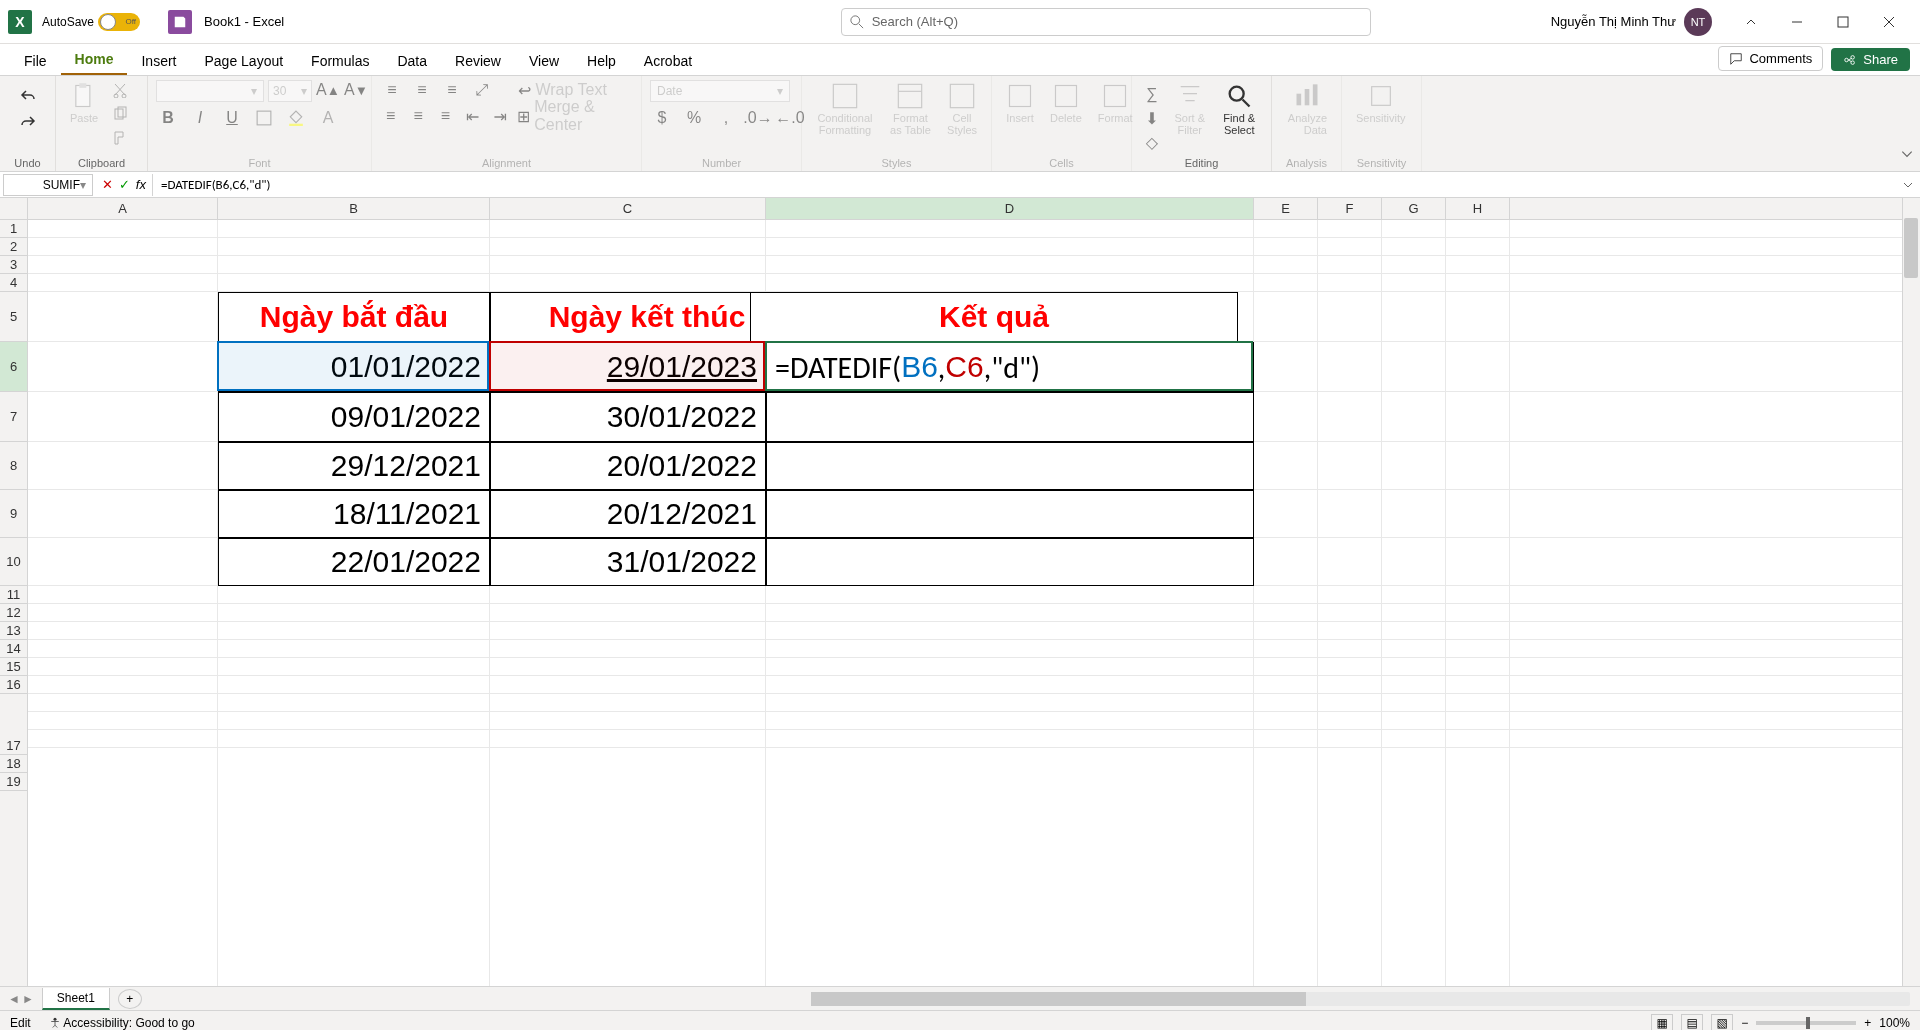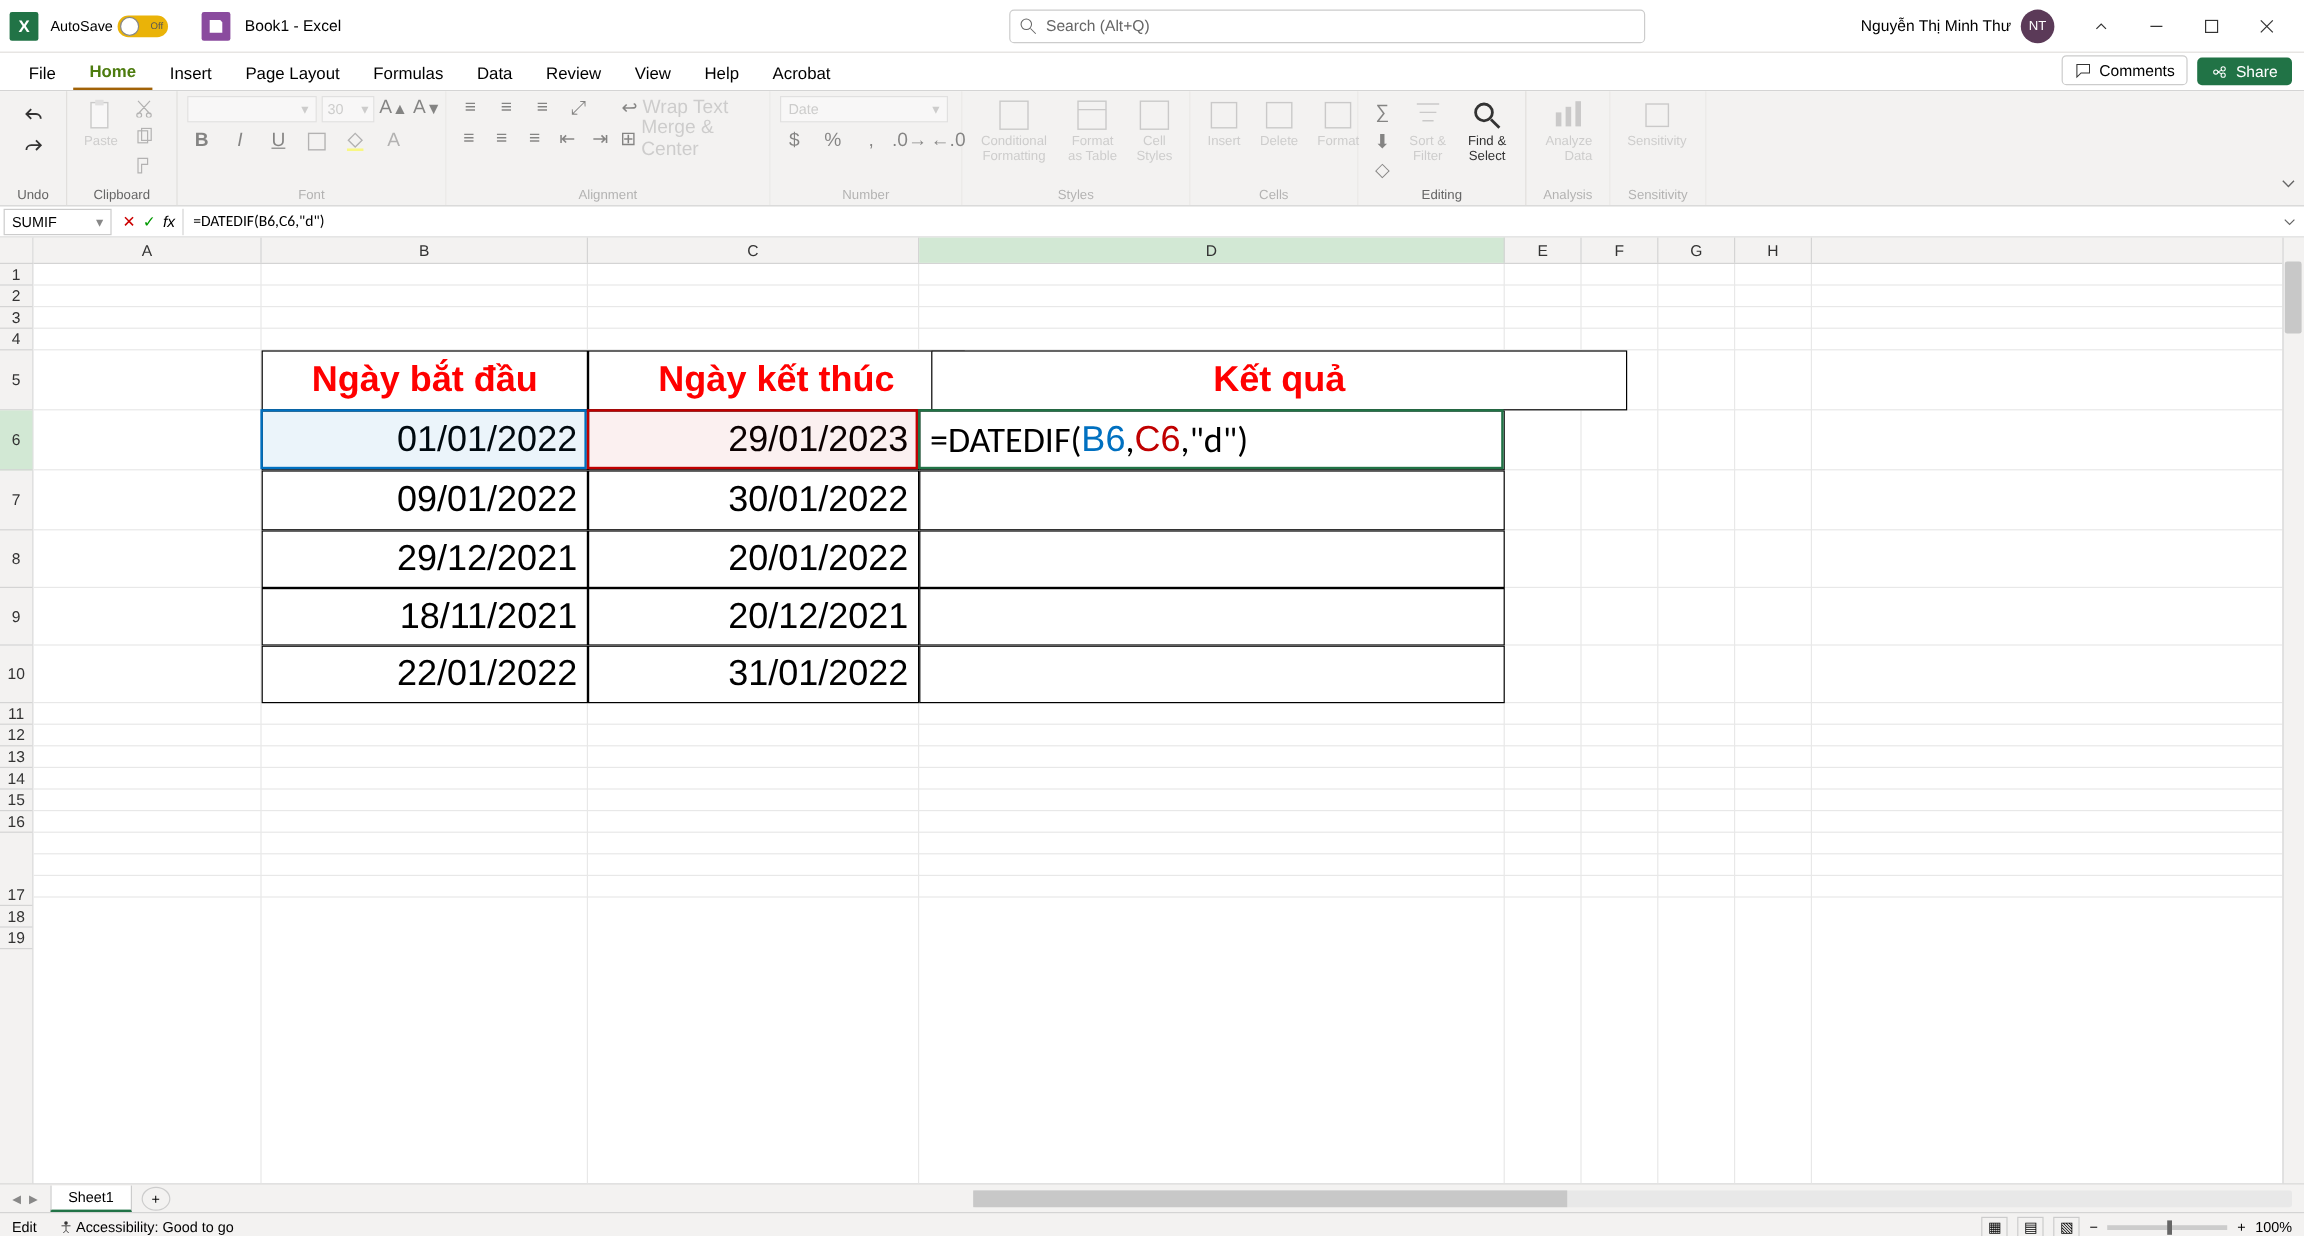--- a/index.html
+++ b/index.html
@@ -43,21 +43,21 @@
 .sbtn{width:24px;height:20px;display:flex;align-items:center;justify-content:center;}
 .sbtn svg{width:16px;height:16px;}
 .disabled{opacity:0.45;}
 .wide-select{border:1px solid #ccc;background:#fff;height:22px;padding:0 6px;font-size:12px;display:flex;align-items:center;justify-content:space-between;min-width:108px;}
 .num-select{border:1px solid #ccc;background:#fff;height:22px;width:44px;padding:0 4px;font-size:12px;display:flex;align-items:center;justify-content:space-between;}
 .grey{color:#a0a0a0;}
 .collapse-chev{position:absolute;right:6px;bottom:6px;}
 
 
 .fbar{height:26px;border-bottom:1px solid #d4d4d4;display:flex;align-items:center;}
-.namebox{width:90px;height:22px;border:1px solid #ccc;margin:0 3px;padding:0 6px;font-size:12px;display:flex;align-items:center;justify-content:space-between;gap:27px;}
+.namebox{width:90px;height:22px;border:1px solid #ccc;margin:0 3px;padding:0 6px;font-size:12px;display:flex;align-items:center;justify-content:flex-end;}
 .fx-btns{display:flex;align-items:center;gap:6px;padding:0 6px;border-right:1px solid #d4d4d4;height:22px;}
 .fx-btns span{font-size:13px;}
 .fx-input{flex:1;padding:0 8px;font-size:13px;font-family:Calibri,Arial,sans-serif;}
 .fbar-expand{width:24px;display:flex;align-items:center;justify-content:center;}
 
 
 .grid-wrap{position:relative;height:788px;display:flex;}
 .corner{width:28px;height:22px;background:#f3f2f1;border-right:1px solid #d4d4d4;border-bottom:1px solid #d4d4d4;position:absolute;left:0;top:0;}
 .colheads{position:absolute;left:28px;top:0;right:18px;height:22px;background:#f3f2f1;border-bottom:1px solid #d4d4d4;display:flex;}
 .colh{border-right:1px solid #d4d4d4;display:flex;align-items:center;justify-content:center;font-size:13px;color:#333;}
@@ -484,23 +484,23 @@
       <div class="gl-v" style="left: 189px;"></div>
       <div class="gl-v" style="left: 461px;"></div>
       <div class="gl-v" style="left: 737px;"></div>
       <div class="gl-v" style="left: 1225px;"></div>
       <div class="gl-v" style="left: 1289px;"></div>
       <div class="gl-v" style="left: 1353px;"></div>
       <div class="gl-v" style="left: 1417px;"></div>
       <div class="gl-v" style="left: 1481px;"></div>
       <div class="dcell hdr" style="left: 190px; top: 72px; width: 272px; height: 50px;">Ngày bắt đầu</div>
       <div class="dcell hdr" style="left: 462px; top: 72px; width: 314px; height: 50px;">Ngày kết thúc</div>
-      <div class="dcell hdr" style="left: 748px; top: 72px; width: 580px; height: 50px;">Kết quả</div>
+      <div class="dcell hdr" style="left: 722px; top: 72px; width: 488px; height: 50px;">Kết quả</div>
       <div class="dcell val" style="left: 190px; top: 122px; width: 272px; height: 50px;">01/01/2022</div>
-      <div class="dcell val" style="left: 462px; top: 122px; width: 276px; height: 50px;">29/01/2023</div>
+      <div class="dcell val" style="left: 462px; top: 122px; width: 276px; height: 50px; text-decoration: underline;">29/01/2023</div>
       <div class="dcell formula-cell" style="left: 738px; top: 122px; width: 488px; height: 50px;">=DATEDIF(<span class="b6">B6</span>,<span class="c6">C6</span>,"d")</div>
       <div class="dcell val" style="left: 190px; top: 172px; width: 272px; height: 50px;">09/01/2022</div>
       <div class="dcell val" style="left: 462px; top: 172px; width: 276px; height: 50px;">30/01/2022</div>
       <div class="dcell val" style="left: 738px; top: 172px; width: 488px; height: 50px;"></div>
       <div class="dcell val" style="left: 190px; top: 222px; width: 272px; height: 48px;">29/12/2021</div>
       <div class="dcell val" style="left: 462px; top: 222px; width: 276px; height: 48px;">20/01/2022</div>
       <div class="dcell val" style="left: 738px; top: 222px; width: 488px; height: 48px;"></div>
       <div class="dcell val" style="left: 190px; top: 270px; width: 272px; height: 48px;">18/11/2021</div>
       <div class="dcell val" style="left: 462px; top: 270px; width: 276px; height: 48px;">20/12/2021</div>
       <div class="dcell val" style="left: 738px; top: 270px; width: 488px; height: 48px;"></div>

